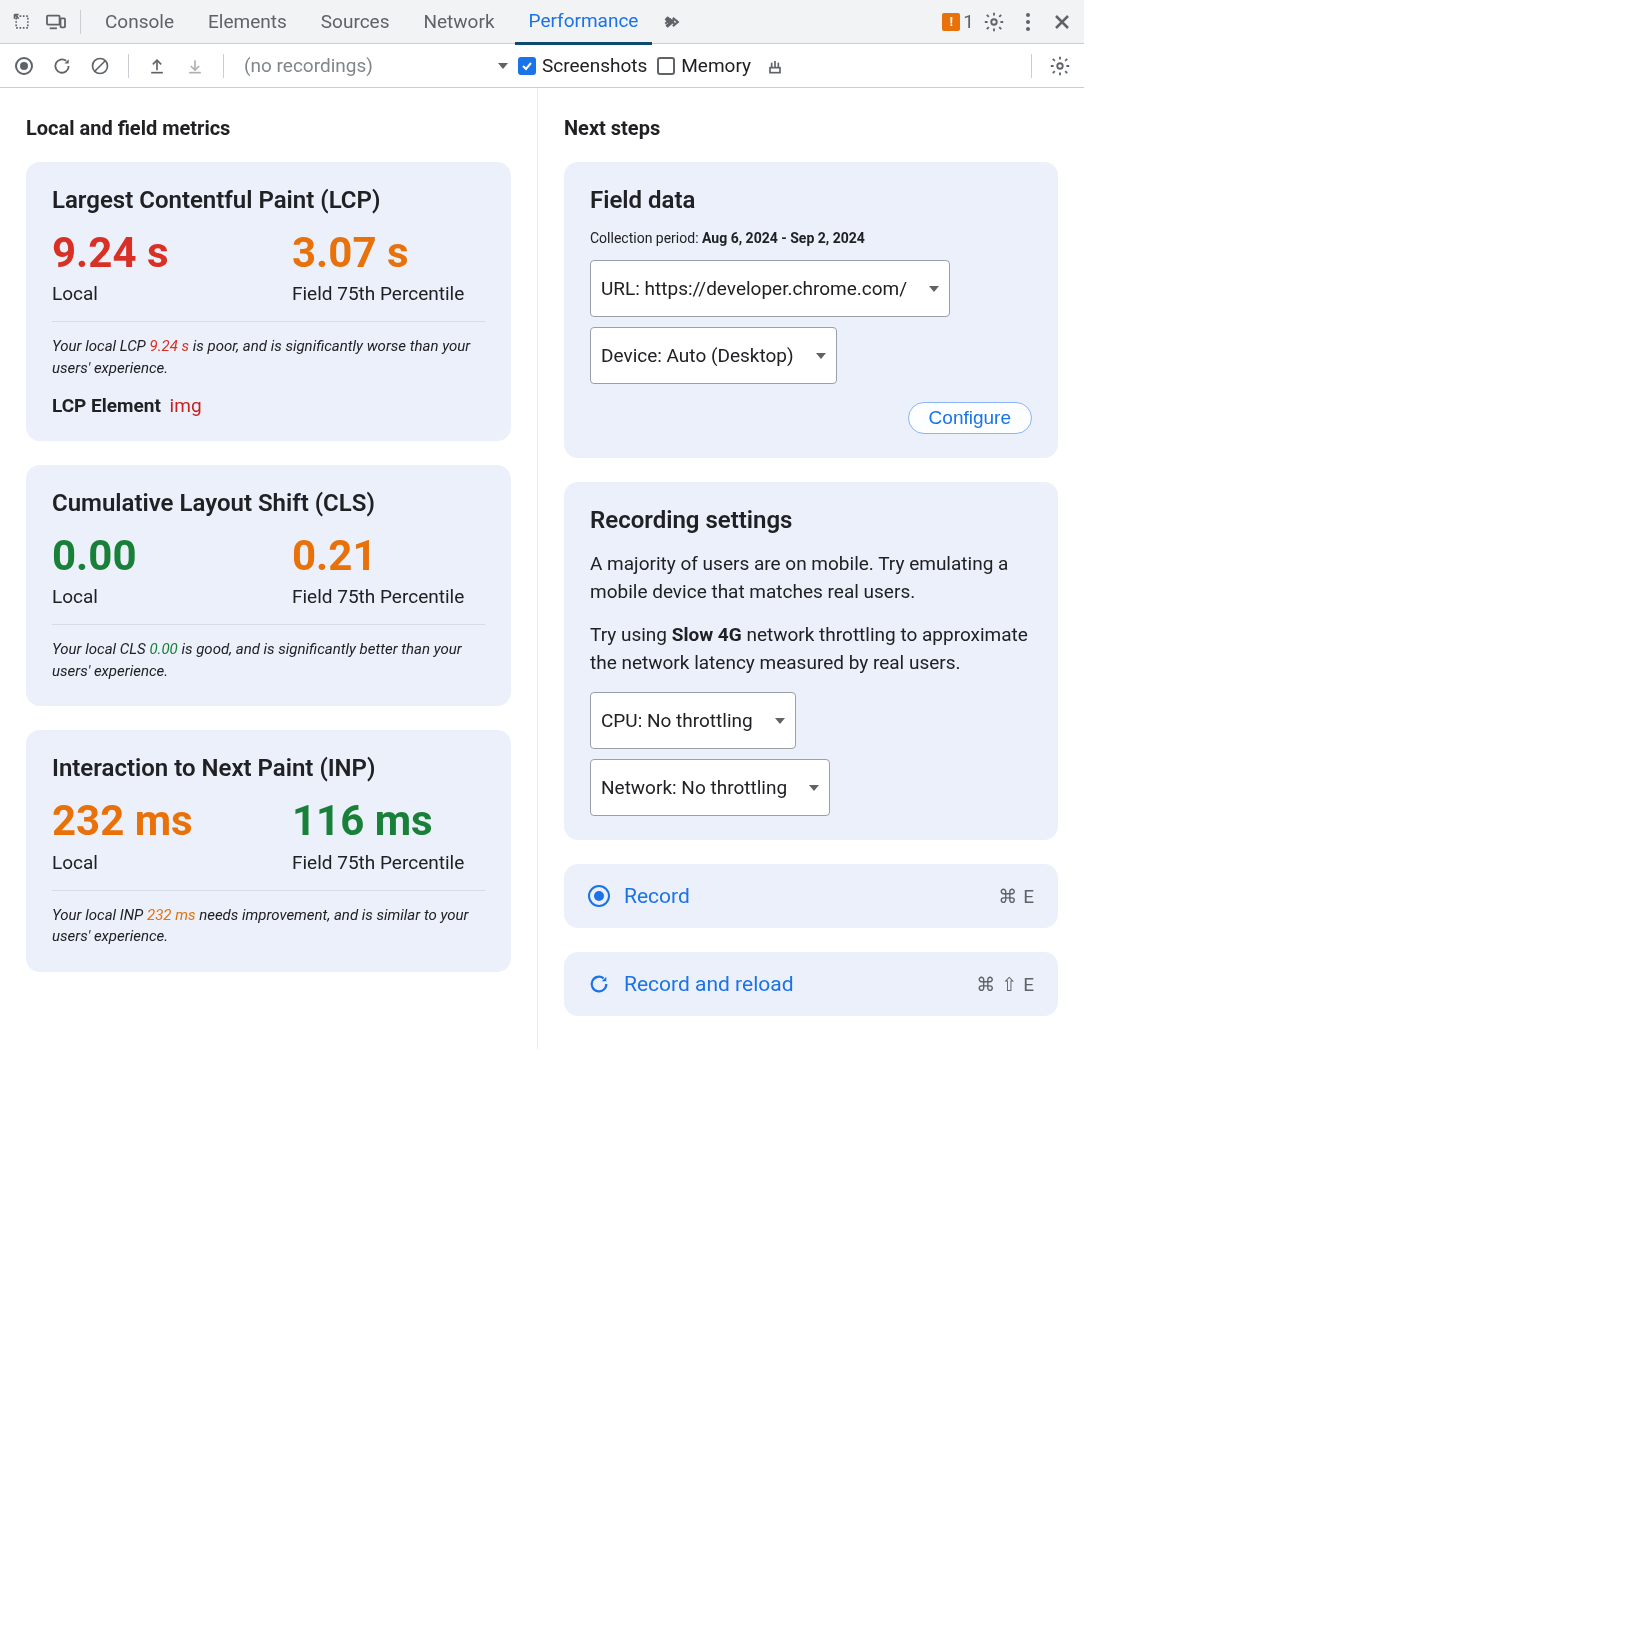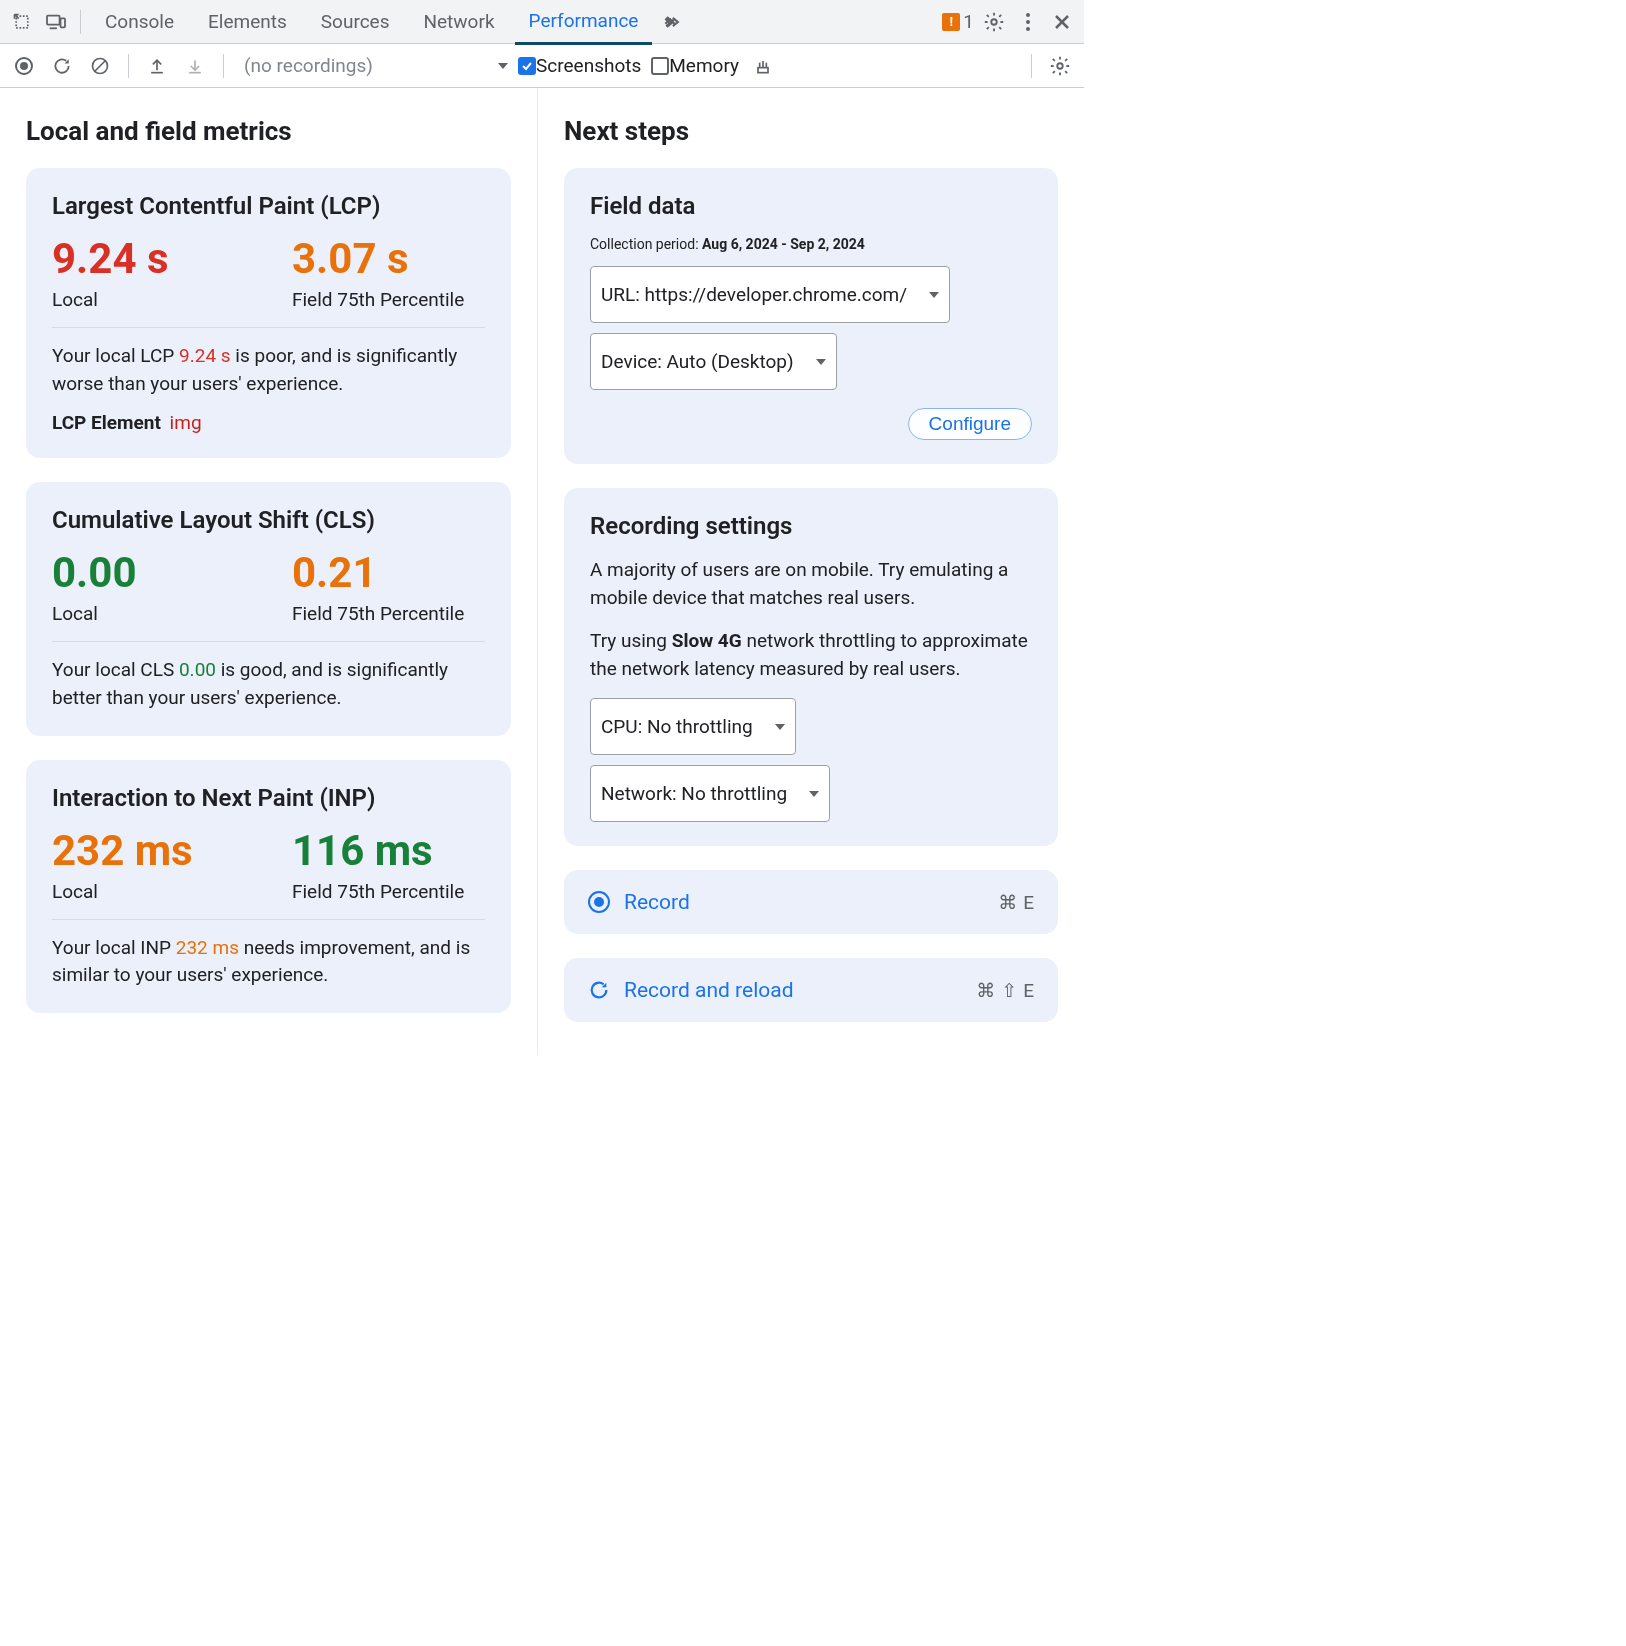--- a/index.html
+++ b/index.html
@@ -71,42 +71,42 @@
     border-left: 5px solid transparent;
     border-right: 5px solid transparent;
     border-top: 6px solid #5f6368;
     margin-left: auto;
   }
   .recordings-select {
     display: flex; align-items: center; gap: 6px;
     flex: 1;
     max-width: 270px;
   }
-  .chk-wrap { display: flex; align-items: center; font-size: 19px; color: #202124; cursor: pointer; }
+  .chk-wrap { display: flex; align-items: center; gap: 6px; font-size: 19px; color: #202124; cursor: pointer; }
   .chk {
     width: 18px; height: 18px;
     border: 2px solid #5f6368;
     border-radius: 3px;
     display: inline-flex; align-items: center; justify-content: center;
   }
   .chk.checked {
     background: #1a73e8;
     border-color: #1a73e8;
     color: #fff;
   }
   .main {
     display: flex;
   }
   .col {
     padding: 28px 26px;
   }
   .col-left { width: 538px; border-right: 1px solid #e8eaed; }
   .col-right { flex: 1; }
   .section-title {
-    font-size: 26px;
+    font-size: 20px;
     font-weight: 700;
     margin-bottom: 22px;
   }
   .card {
     background: #ecf0fa;
     border-radius: 14px;
     padding: 24px 26px;
     margin-bottom: 24px;
   }
   .card-title {
@@ -129,23 +129,24 @@
   }
   .metric-label {
     font-size: 19px;
     color: #202124;
     margin-top: 6px;
   }
   .red { color: #d93025; }
   .orange { color: #e8710a; }
   .green { color: #188038; }
   .desc {
-    font-size: 19px;
+    font-size: 15px;
     line-height: 1.45;
     color: #202124;
+    font-style: italic;
   }
   .lcp-elem {
     margin-top: 14px;
     font-weight: 700;
     font-size: 19px;
   }
   .lcp-elem .code { color: #c5221f; font-weight: 400; margin-left: 4px; }
   .subcard-text { font-size: 19px; line-height: 1.45; margin-bottom: 16px; }
   .collection-label { font-size: 14px; margin-bottom: 14px; }
   .collection-label .bold { font-weight: 700; }

